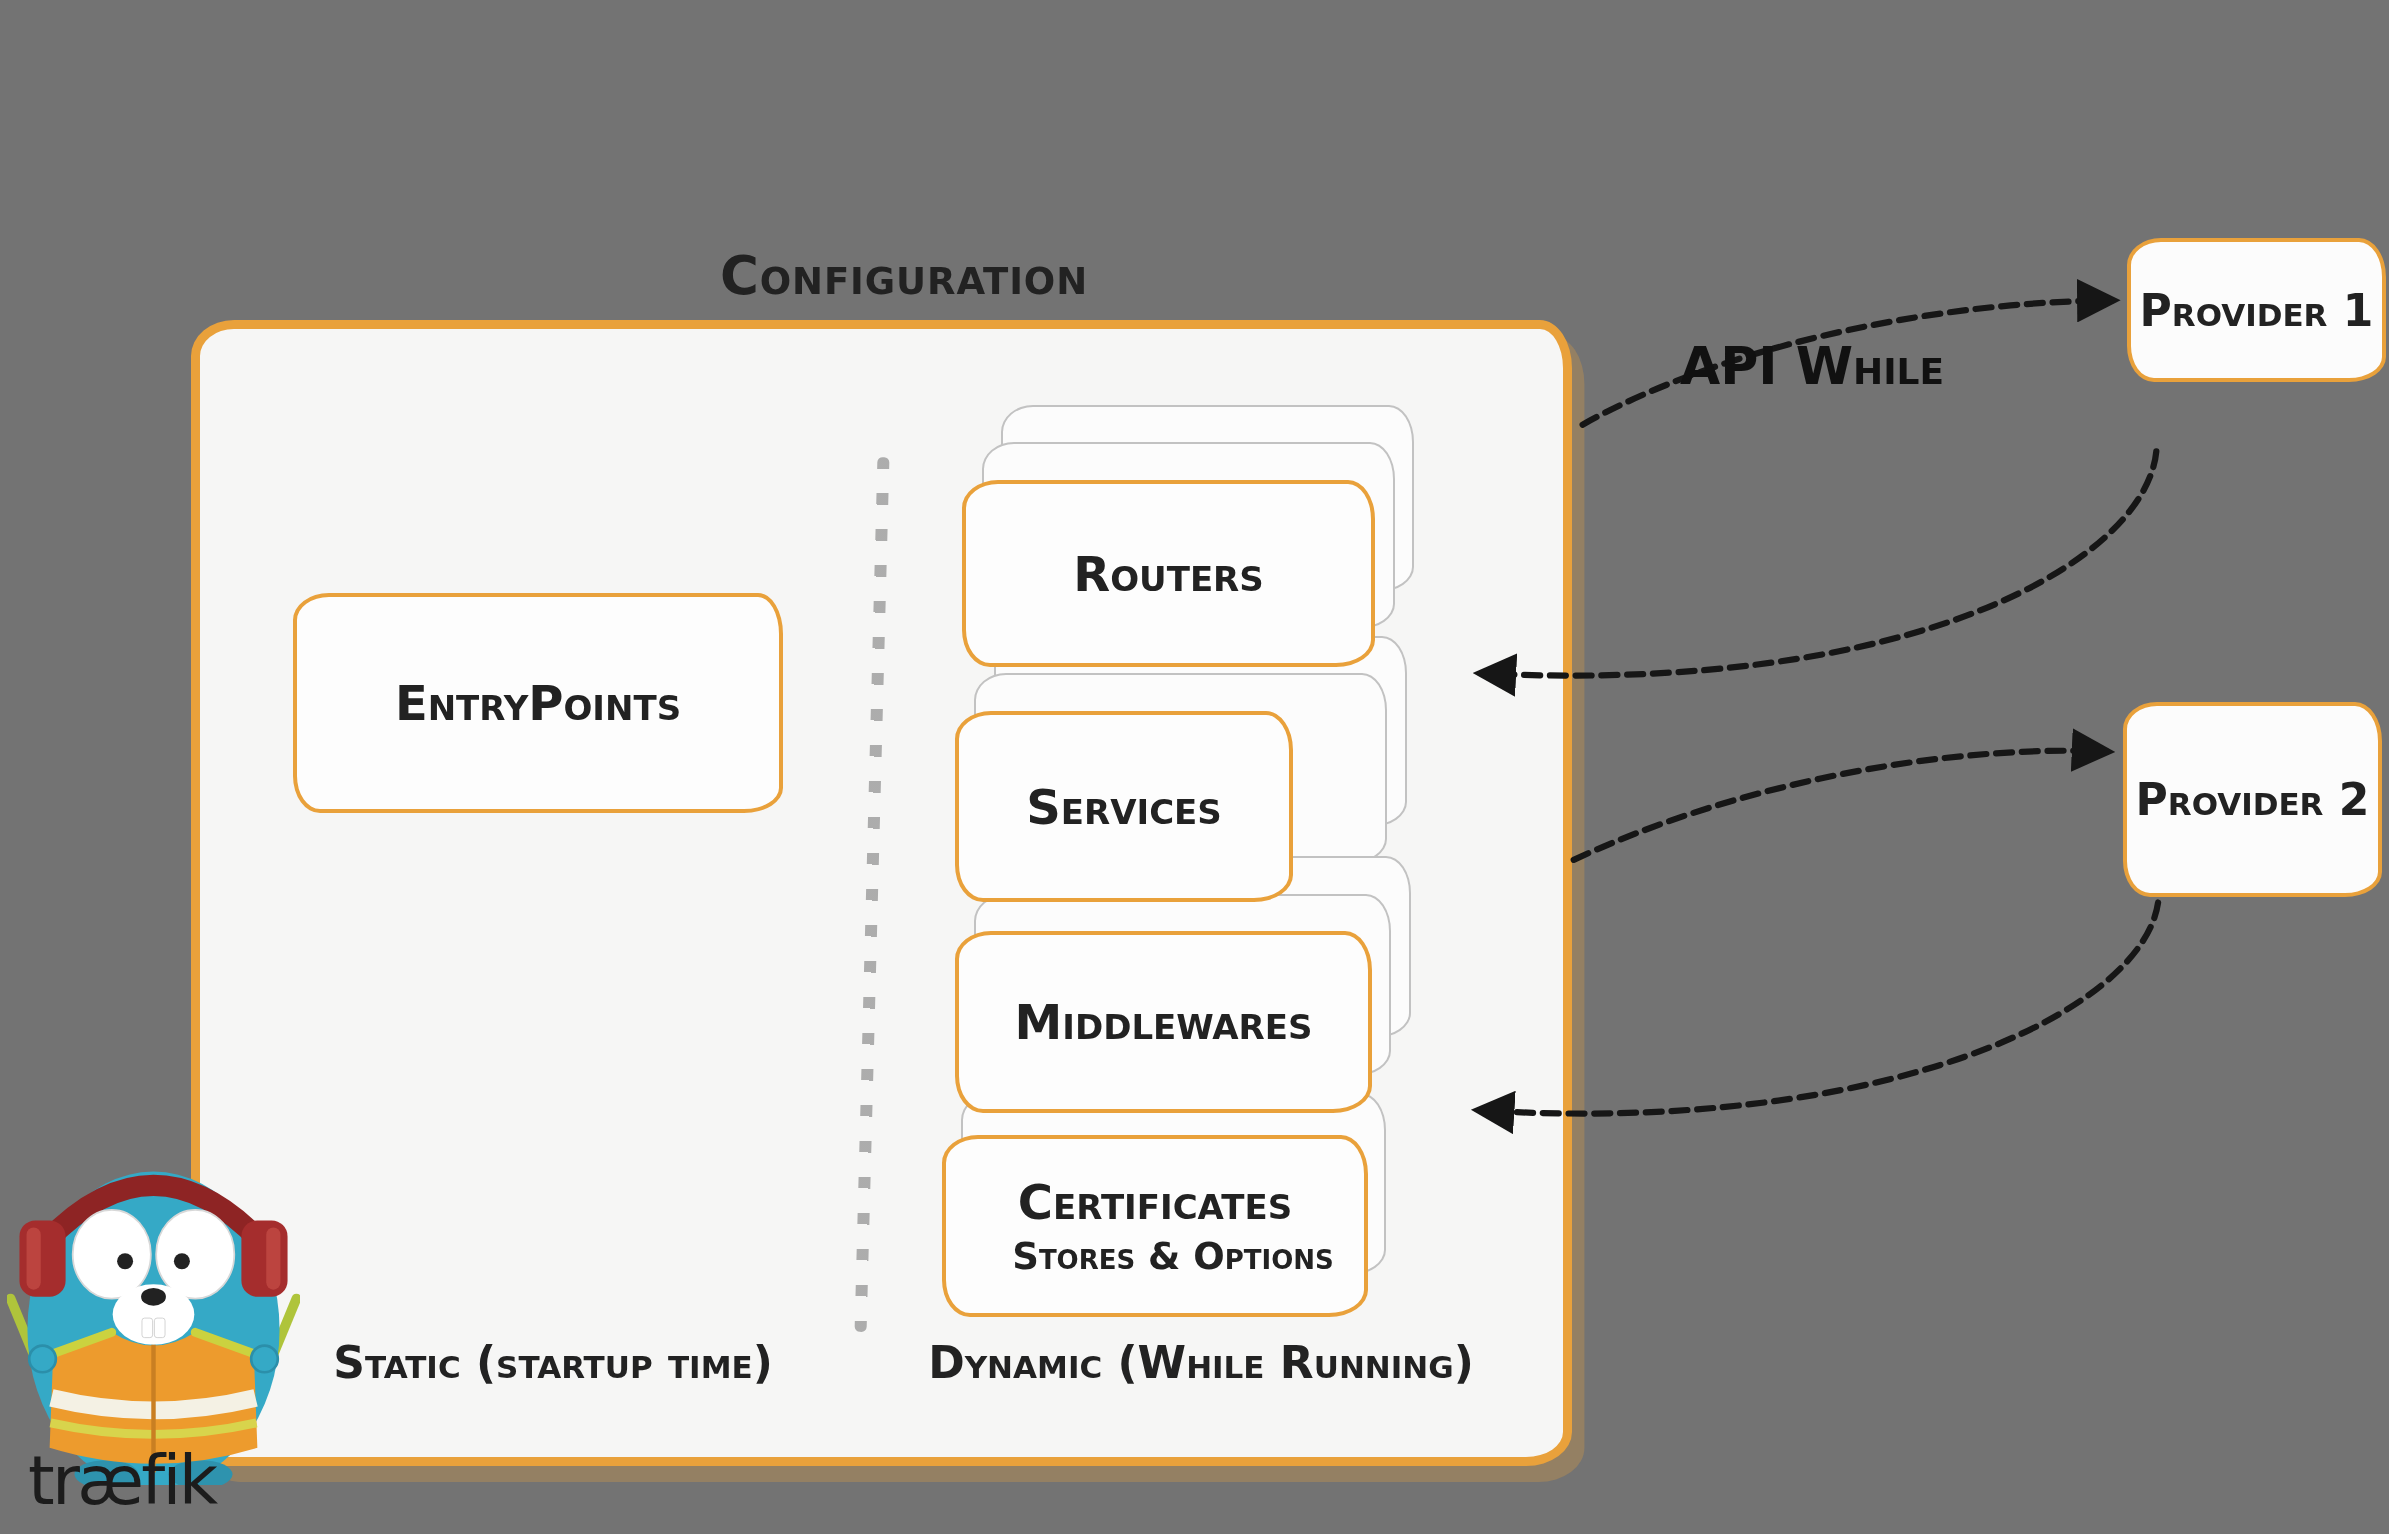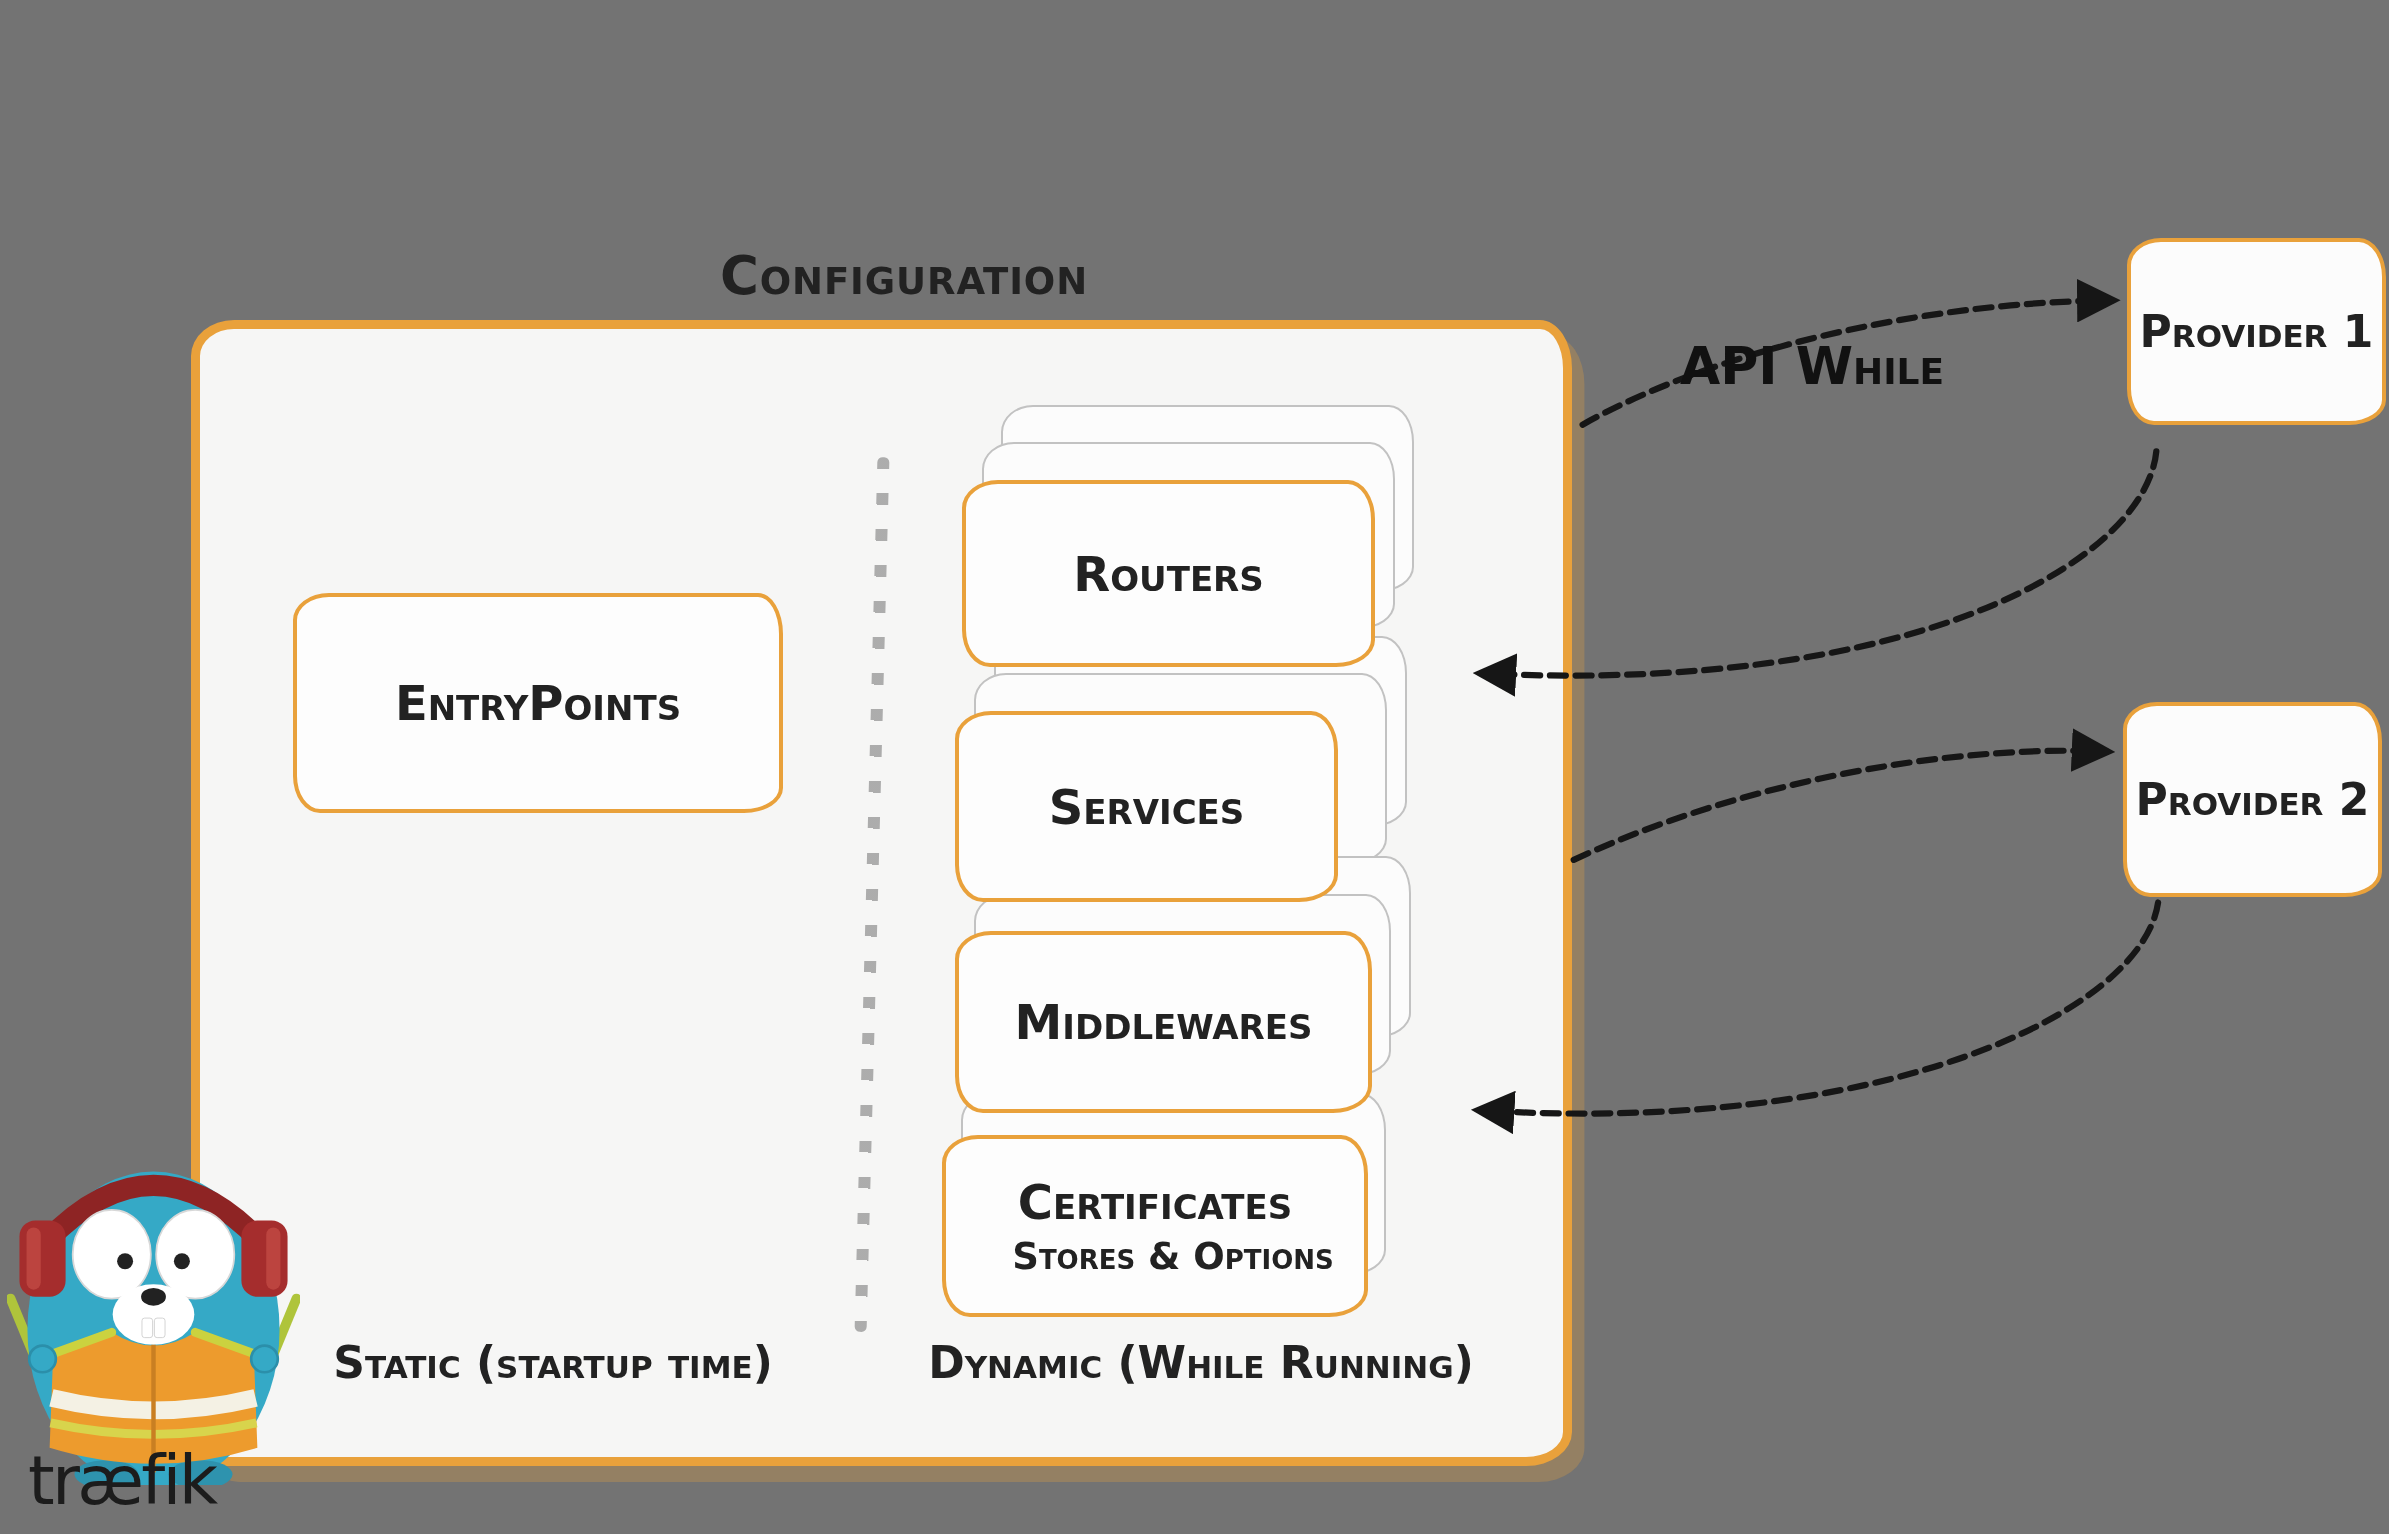--- a/index.html
+++ b/index.html
@@ -46,21 +46,21 @@
   .card .main-label{font-size:48px;}
   .card .sub-label{font-size:37px;font-weight:600;margin-left:36px;}
 
   .caption{position:absolute;z-index:2;font-size:44px;font-weight:600;color:var(--ink);
     text-align:center;font-variant:small-caps;}
 
   .provider-box{position:absolute;background:#FCFCFC;border:4.4px solid var(--orange);
     border-radius:34px 27px 37px 27px / 27px 39px 25px 36px;
     display:flex;align-items:center;justify-content:center;
     font-size:44px;font-weight:600;color:var(--ink);font-variant:small-caps;}
-  .provider1{left:2127px;top:238px;width:259px;height:187px;}
+  .provider1{left:2127px;top:238px;width:259px;height:144px;}
   .provider2{left:2123px;top:702px;width:259px;height:195px;}
 
   .api-call{position:absolute;left:1639px;top:336px;width:346px;text-align:center;
     font-size:52px;font-weight:600;color:#111;font-variant:small-caps;z-index:4;}
 
   .arrows{position:absolute;left:0;top:0;width:2389px;height:1535px;pointer-events:none;z-index:3;}
 
   .logo{position:absolute;left:7px;top:1121px;width:293px;height:364px;z-index:2;}
   .wordmark{position:absolute;left:28px;top:1441px;font-size:68px;font-weight:400;
     color:#1c1c1c;letter-spacing:-2.7px;z-index:3;}
@@ -84,21 +84,21 @@
   <div class="ghost" style="left:982px;top:442px;width:413px;height:187px;"></div>
   <div class="ghost" style="left:994px;top:636px;width:413px;height:191px;"></div>
   <div class="ghost" style="left:974px;top:673px;width:413px;height:191px;"></div>
   <div class="ghost" style="left:994px;top:856px;width:417px;height:182px;"></div>
   <div class="ghost" style="left:974px;top:894px;width:417px;height:182px;"></div>
   <div class="ghost" style="left:961px;top:1093px;width:425px;height:182px;"></div>
 
   <div class="card" style="left:962px;top:480px;width:413px;height:187px;">
     <span class="main-label">Routers</span>
   </div>
-  <div class="card" style="left:955px;top:711px;width:383px;height:191px;">
+  <div class="card" style="left:955px;top:711px;width:338px;height:191px;">
     <span class="main-label">Services</span>
   </div>
   <div class="card" style="left:955px;top:931px;width:417px;height:182px;">
     <span class="main-label">Middlewares</span>
   </div>
   <div class="card" style="left:942px;top:1135px;width:426px;height:182px;">
     <span class="main-label">Certificates</span>
     <span class="sub-label">Stores &amp; Options</span>
   </div>
 

